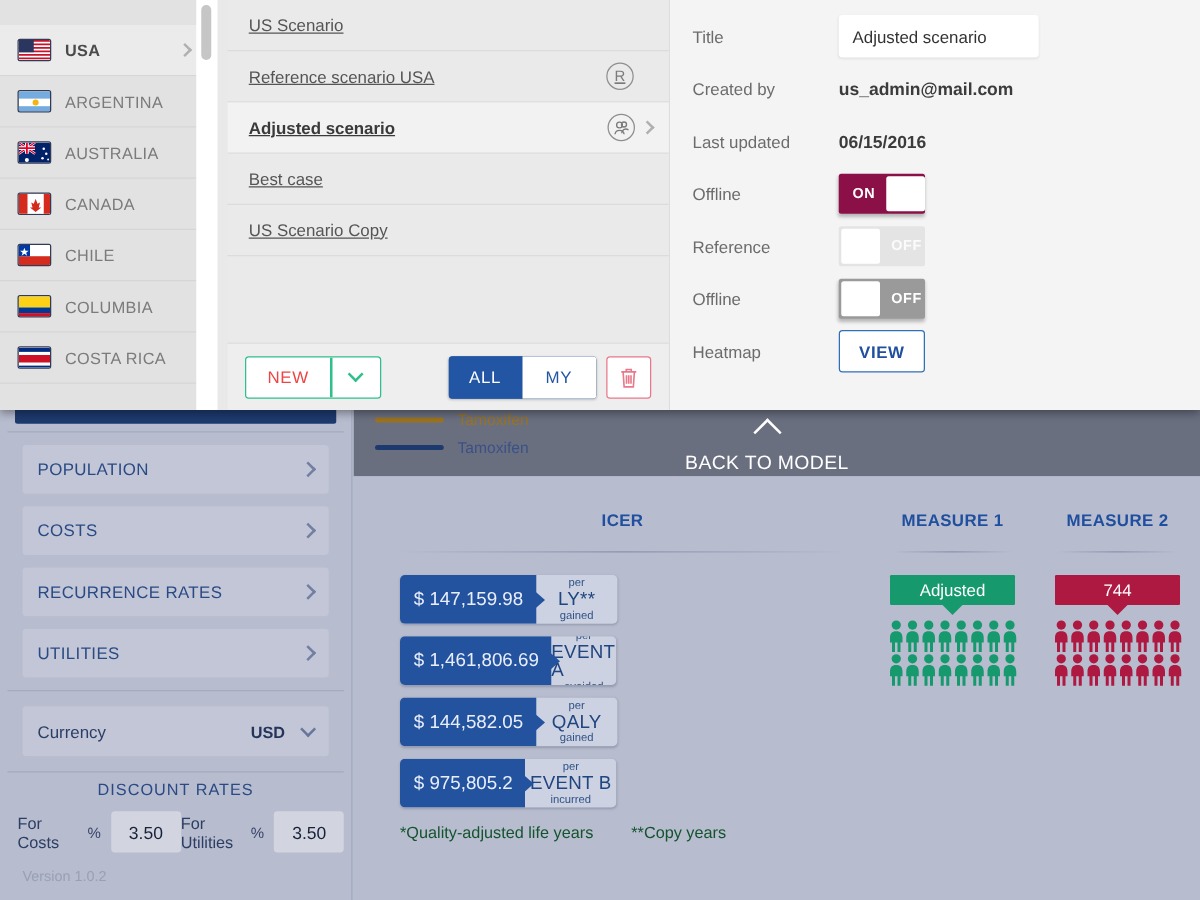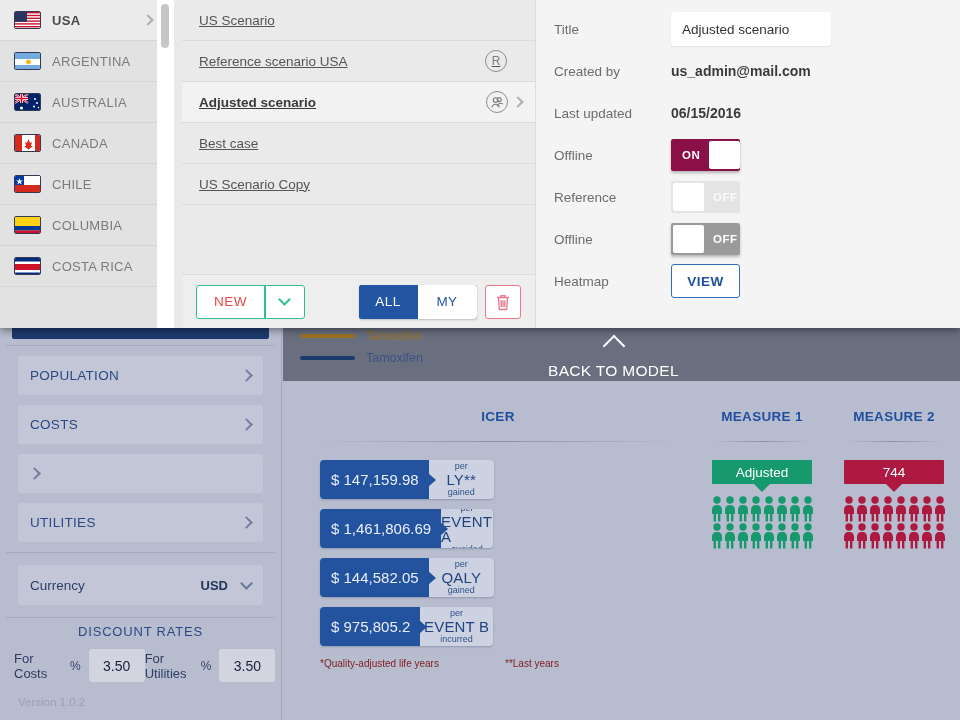--- a/index.html
+++ b/index.html
@@ -121,21 +121,21 @@
     border-top: 7px solid transparent; border-bottom: 7px solid transparent;
     border-left: 8px solid #23539e; z-index: 2;
   }
   .icer-unit {
     background: #ccd2e2; color: #21457f; flex: 1;
     display: flex; flex-direction: column; align-items: center;
     justify-content: center; line-height: 1;
   }
   .icer-unit .small { font-size: 9px; color: #2f5286; }
   .icer-unit .big { font-size: 15px; letter-spacing: .2px; margin: 1px 0; }
-  .icer-foot { display: flex; padding: 12px 20px 0 20px; font-size: 10px; color: #7f1d1d; }
+  .icer-foot { display: flex; padding: 12px 20px 0 20px; font-size: 13px; color: #14532d; }
   .icer-foot span:first-child { width: 185px; }
 
   .badge {
     margin: 18px auto 0 auto; width: 100px; height: 24px;
     display: flex; align-items: center; justify-content: center;
     color: #fff; font-size: 13.5px; position: relative; border-radius: 1px;
   }
   .badge::after {
     content: ""; position: absolute; left: 50%; margin-left: -8px; bottom: -8px;
     width: 0; height: 0; border-left: 8px solid transparent;
@@ -156,21 +156,21 @@
   }
   .countries {
     width: 165px; background: #e2e2e2; position: relative;
     border-right: 1px solid #d2d2d2;
   }
   .country {
     height: 41px; display: flex; align-items: center; padding: 0 8px 0 14px;
     border-bottom: 1px solid #d6d6d6; font-size: 13px; color: #7b7b7b;
     letter-spacing: .3px;
   }
-  .country.active { background: #ebebeb; color: #4a4a4a; font-weight: bold; }
+  .country.active { background: #ebebeb; color: #4a4a4a; font-weight: bold; margin-top: 20px; }
   .country .fname { flex: 1; }
   .flag {
     width: 27px; height: 18px; margin-right: 11px; border: 1px solid #333a55;
     border-radius: 2px; overflow: hidden; flex: none; position: relative;
   }
   .chev-gray {
     width: 8px; height: 8px; border-right: 2px solid #b0b0b0;
     border-top: 2px solid #b0b0b0; transform: rotate(45deg); margin-right: 4px;
   }
   .vscroll {
@@ -280,20 +280,21 @@
         <div class="sb-section">
           <div class="sb-item">
             <span class="lbl">POPULATION</span>
             <span class="chev-r"></span>
           </div>
           <div class="sb-item">
             <span class="lbl">COSTS</span>
             <span class="chev-r"></span>
           </div>
           <div class="sb-item">
+            <span class="lbl">RECURRENCE RATES</span>
             <span class="chev-r"></span>
           </div>
           <div class="sb-item">
             <span class="lbl">UTILITIES</span>
             <span class="chev-r"></span>
           </div>
         </div>
         <div class="sb-divider"></div>
 
         <div class="sb-currency">
@@ -373,21 +374,21 @@
                 <div class="icer-val">$ 975,805.2</div>
                 <div class="icer-unit">
                   <span class="small">per</span>
                   <span class="big">EVENT B</span>
                   <span class="small">incurred</span>
                 </div>
               </div>
             </div>
             <div class="icer-foot">
               <span>*Quality-adjusted life years</span>
-              <span>**Last years</span>
+              <span>**Copy years</span>
             </div>
           </div>
 
           <div class="col-measure">
             <div class="col-title">MEASURE 1</div>
             <div class="col-rule"></div>
             <div class="badge green">Adjusted</div>
             <div class="people" id="people1">
                 <div style="display:flex;justify-content:center;gap:1px;margin-bottom:1px">
                   <svg width="12" height="26" viewBox="0 0 12 26">

